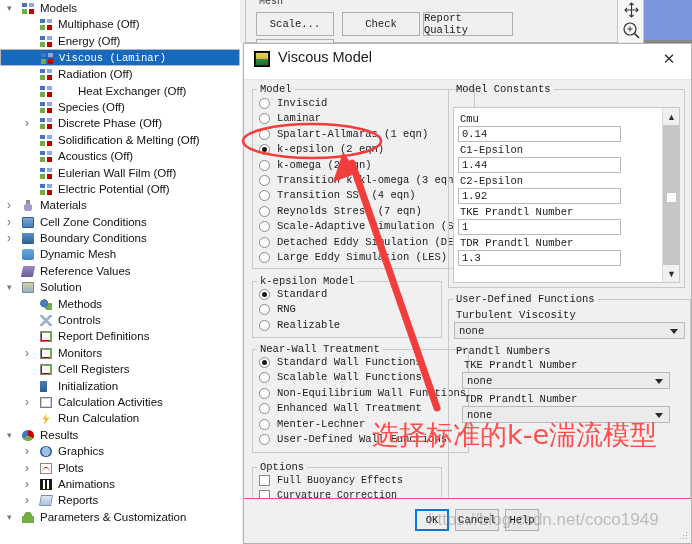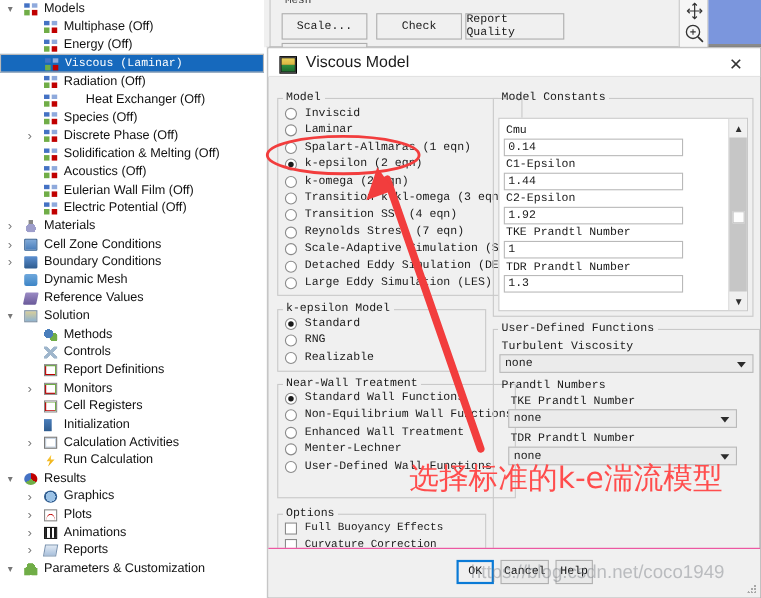--- a/index.html
+++ b/index.html
@@ -80,21 +80,21 @@
       display:flex; align-items:center; justify-content:center; }
   .tool-col { position:absolute; right:48px; top:0; width:27px; height:43px;
       border-left:1px solid #c6c6c6; border-right:1px solid #c6c6c6; background:#f6f6f6; }
   .blue-view { position:absolute; right:0; top:0; width:48px; height:40px; background:#7b96dd; }
   .blue-shadow{ position:absolute; right:0; top:40px; width:48px; height:3px; background:#8a8a8a; }
 
   
   .dlg { position:absolute; left:243px; top:43px; width:449px; height:501px;
       background:#f0f0f0; border:1px solid #b4b4b4;
       box-shadow: 0 0 0 1px rgba(0,0,0,.05); }
-  .dlg-title { position:relative; height:26px; background:#ffffff; border-bottom:1px solid #e2e2e2; }
+  .dlg-title { position:relative; height:36px; background:#ffffff; border-bottom:1px solid #e2e2e2; }
   .dlg-ico { position:absolute; left:10px; top:7px; width:16px; height:16px;
       background: linear-gradient(#1d1d1d,#1d1d1d);
       border:1px solid #000; }
   .dlg-ico::before { content:""; position:absolute; left:1px; top:1px; width:12px; height:6px;
       background: linear-gradient(#e8d15a,#d9b441); }
   .dlg-ico::after { content:""; position:absolute; left:1px; top:7px; width:12px; height:6px;
       background: linear-gradient(#2f8f3f,#1d6b2c); }
   .dlg-title-text { position:absolute; left:34px; top:5px; font-size:14.5px; color:#1a1a1a; }
   .dlg-close { position:absolute; right:0; top:0; width:44px; height:30px;
       display:flex; align-items:center; justify-content:center; font-size:15px; color:#333; }
@@ -378,20 +378,21 @@
             <div class="radio-row on"><span class="rd"></span><span>Standard</span></div>
             <div class="radio-row"><span class="rd"></span><span>RNG</span></div>
             <div class="radio-row"><span class="rd"></span><span>Realizable</span></div>
           </div>
       </fieldset>
 
       <fieldset class="grp" style="left:8px; top:268px; width:190px; height:110px;">
         <legend>Near-Wall Treatment</legend>
         <div id="nw-radios" style="padding:0 2px;">
             <div class="radio-row on"><span class="rd"></span><span>Standard Wall Functions</span></div>
+            <div class="radio-row"><span class="rd"></span><span>Scalable Wall Functions</span></div>
             <div class="radio-row"><span class="rd"></span><span>Non-Equilibrium Wall Functions</span></div>
             <div class="radio-row"><span class="rd"></span><span>Enhanced Wall Treatment</span></div>
             <div class="radio-row"><span class="rd"></span><span>Menter-Lechner</span></div>
             <div class="radio-row"><span class="rd"></span><span>User-Defined Wall Functions</span></div>
           </div>
       </fieldset>
 
       <fieldset class="grp" style="left:8px; top:386px; width:190px; height:80px;">
         <legend>Options</legend>
         <div id="opt-checks" style="padding:0 2px;">

